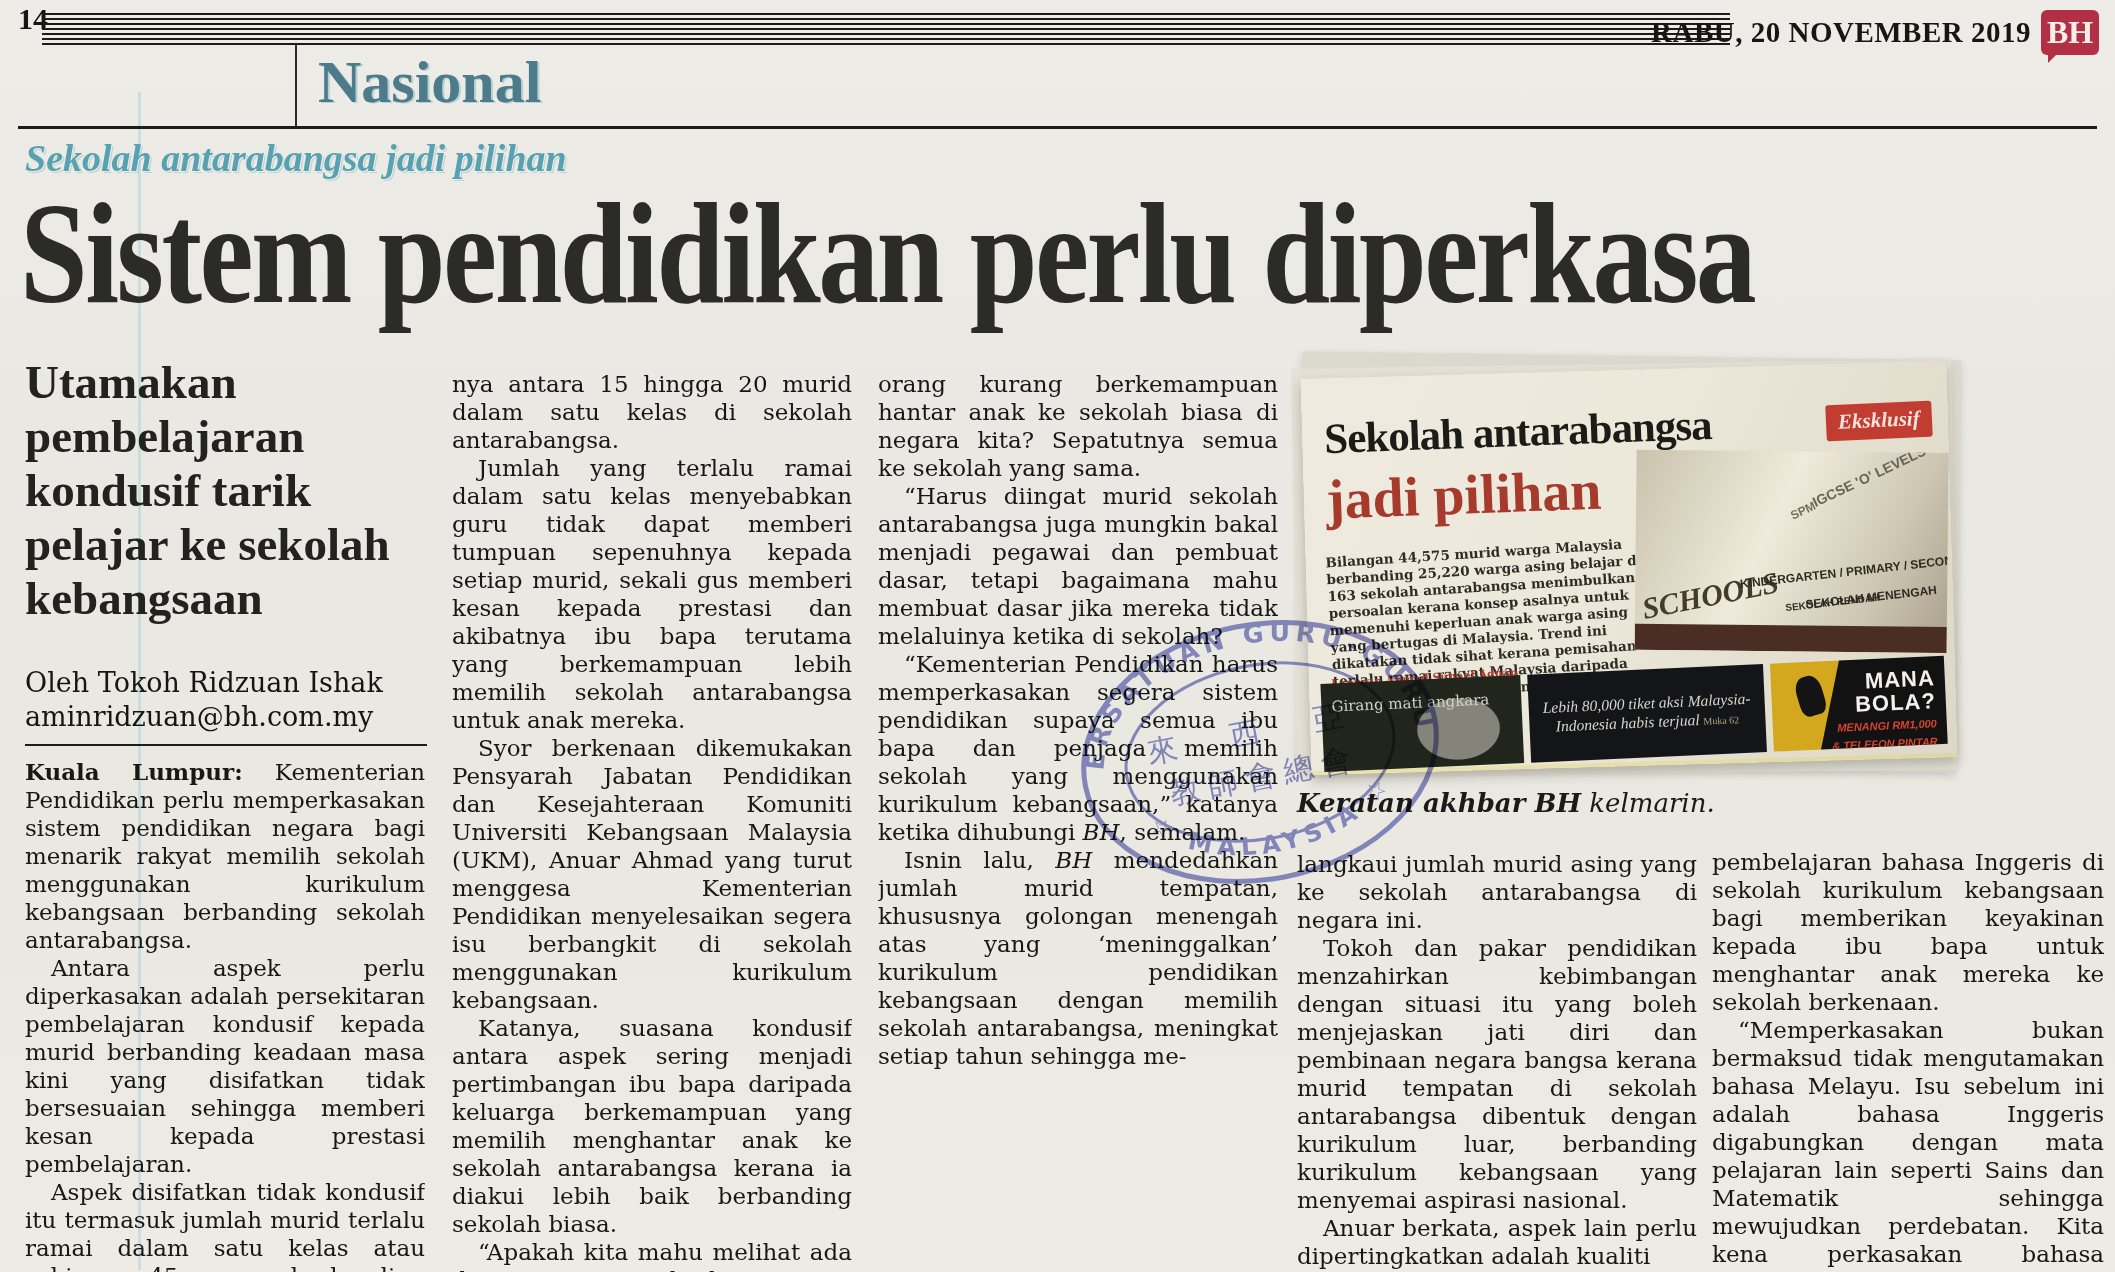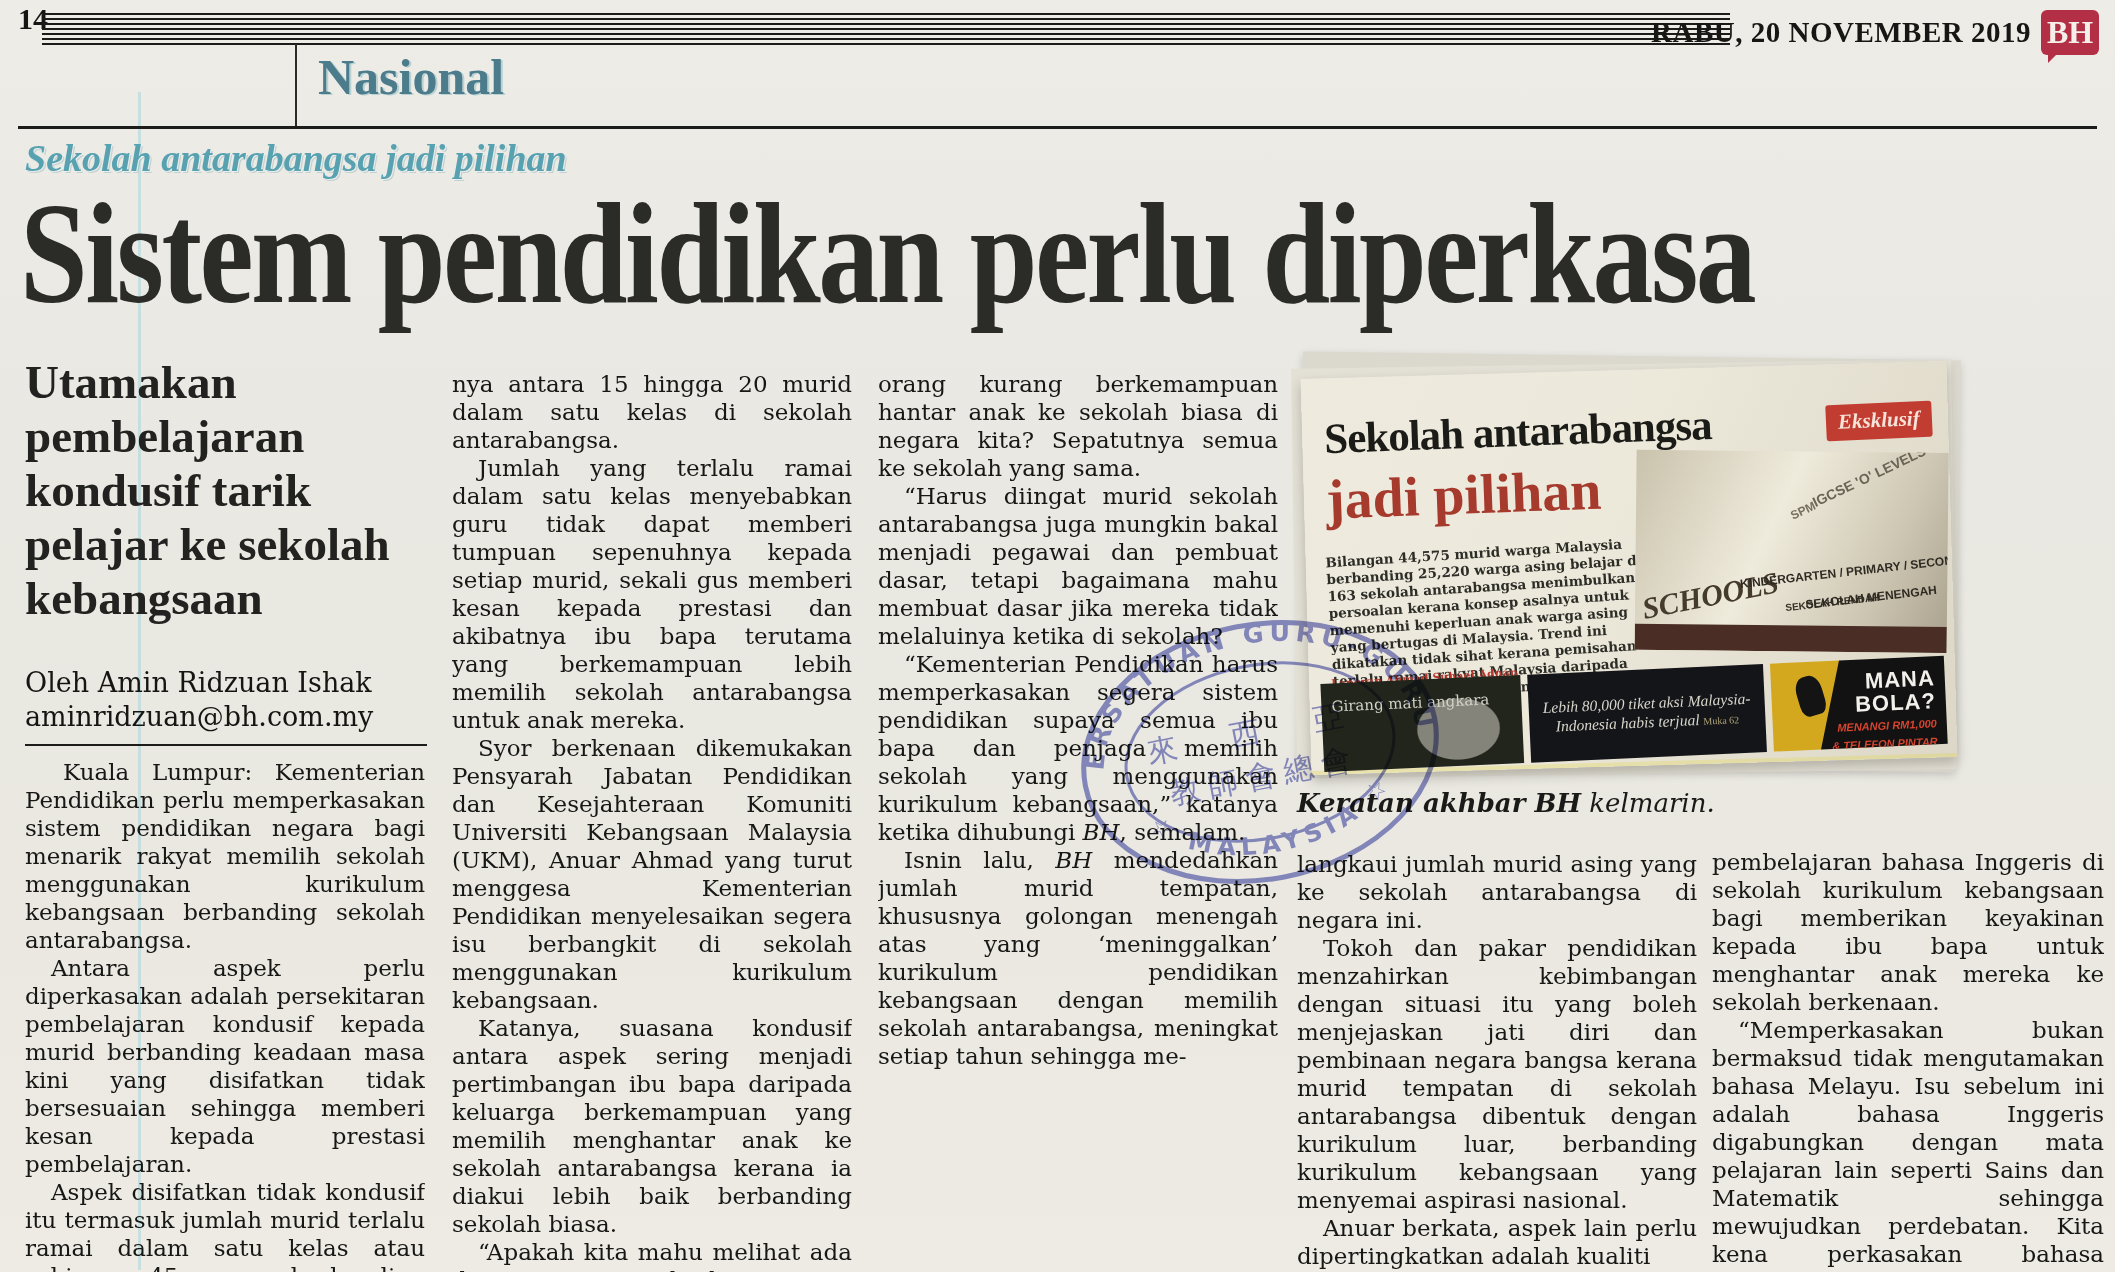--- a/index.html
+++ b/index.html
@@ -12,36 +12,36 @@
   .rules{position:absolute;left:42px;top:13px;width:1688px;height:33px;
          background:repeating-linear-gradient(to bottom,#1b1b19 0 2px,transparent 2px 5px);}
   .dateline{position:absolute;right:84px;top:16px;font-family:"Liberation Serif",serif;font-weight:bold;font-size:29px;letter-spacing:.5px;color:#161614;margin-left:48px;}
   .bh-logo{position:absolute;right:16px;top:10px;width:58px;height:45px;background:#b22f46;border-radius:6px;
            display:flex;align-items:center;justify-content:center;color:#f4efe8;
            font-family:"Liberation Serif",serif;font-weight:bold;font-size:32px;}
   .bh-logo::after{content:"";position:absolute;left:7px;bottom:-8px;border:6px solid transparent;border-top-color:#b22f46;border-left-color:#b22f46;}
   
   .sec-vline{position:absolute;left:295px;top:44px;width:2px;height:82px;background:#2a2a28;}
   .sec-hrule{position:absolute;left:18px;top:126px;width:2079px;height:3px;background:#1c1c1a;}
-  .section{position:absolute;left:318px;top:48px;font-family:"Liberation Serif",serif;font-weight:bold;font-size:50px;
+  .section{position:absolute;left:318px;top:48px;font-family:"Liberation Serif",serif;font-weight:bold;font-size:60px;
            color:#4c7c8c;text-shadow:2px 1px 0 rgba(90,160,175,.35);}
   
   .kicker{position:absolute;left:25px;top:136px;font-family:"Liberation Serif",serif;font-style:italic;font-weight:bold;
           font-size:38px;color:#57a1b0;text-shadow:1px 1px 0 rgba(255,255,255,.6),2px 2px 0 rgba(70,130,145,.25);text-align:right;}
   .headline{position:absolute;left:20px;top:181px;width:2460px;font-family:"Liberation Serif",serif;font-weight:bold;
             font-size:145px;line-height:1;letter-spacing:-3px;color:#2b2b28;transform:scaleX(.84);transform-origin:left top;white-space:nowrap;}
   .standfirst{position:absolute;left:25px;top:355px;width:410px;font-family:"Liberation Serif",serif;font-weight:bold;
               font-size:47px;line-height:54px;color:#222220;letter-spacing:0;}
   .byline{position:absolute;left:25px;top:666px;font-size:27px;line-height:34px;color:#151513;}
   .by-rule{position:absolute;left:25px;top:744px;width:402px;height:2px;background:#1c1c1a;}
   
   .col{position:absolute;width:400px;font-size:23px;line-height:28px;text-align:justify;color:#171715;overflow:hidden;}
   .col p{margin:0;}
   .col p.ind{text-indent:26px;}
-  .col b{font-weight:normal;margin-left:38px;}
+  .col b{font-weight:bold;}
   .col i{font-style:italic;}
   #col1{left:25px;top:758px;height:514px;}
   #col2{left:452px;top:370px;height:902px;}
   #col3{left:878px;top:370px;height:902px;}
   #col4{left:1297px;top:850px;height:422px;}
   #col5{left:1712px;top:848px;width:392px;height:424px;}
   
   .figure{position:absolute;left:1294px;top:356px;width:666px;height:428px;}
   .sheet1{position:absolute;inset:0 2px 16px 6px;background:#dbd8ce;transform:rotate(.8deg);box-shadow:0 3px 8px rgba(0,0,0,.15);}
   .sheet2{position:absolute;inset:8px 6px 10px 0;background:#e3e0d6;transform:rotate(-.8deg);}
@@ -101,21 +101,21 @@
   <div class="bh-logo">BH</div>
 
   <div class="sec-vline"></div>
   <div class="section">Nasional</div>
   <div class="sec-hrule"></div>
 
   <div class="kicker">Sekolah antarabangsa jadi pilihan</div>
   <h1 class="headline" style="margin:0;">Sistem pendidikan perlu diperkasa</h1>
   <div class="standfirst">Utamakan pembelajaran kondusif tarik pelajar ke sekolah kebangsaan</div>
   <div class="byline">
-    <div>Oleh Amin Ridzuan Ishak</div>
+    <div>Oleh Tokoh Ridzuan Ishak</div>
     <div>aminridzuan@bh.com.my</div>
   </div>
   <div class="by-rule"></div>
 
   <div class="col" id="col1">
       <p class=""><b>Kuala Lumpur: </b>Kementerian Pendidikan perlu memperkasakan sistem pendidikan negara bagi menarik rakyat memilih sekolah menggunakan kurikulum kebangsaan berbanding sekolah antarabangsa.</p>
       <p class="ind">Antara aspek perlu diperkasakan adalah persekitaran pembelajaran kondusif kepada murid berbanding keadaan masa kini yang disifatkan tidak bersesuaian sehingga memberi kesan kepada prestasi pembelajaran.</p>
       <p class="ind">Aspek disifatkan tidak kondusif itu termasuk jumlah murid terlalu ramai dalam satu kelas atau sehingga 45 orang, berbanding ha-</p>
     </div>
   <div class="col" id="col2">

